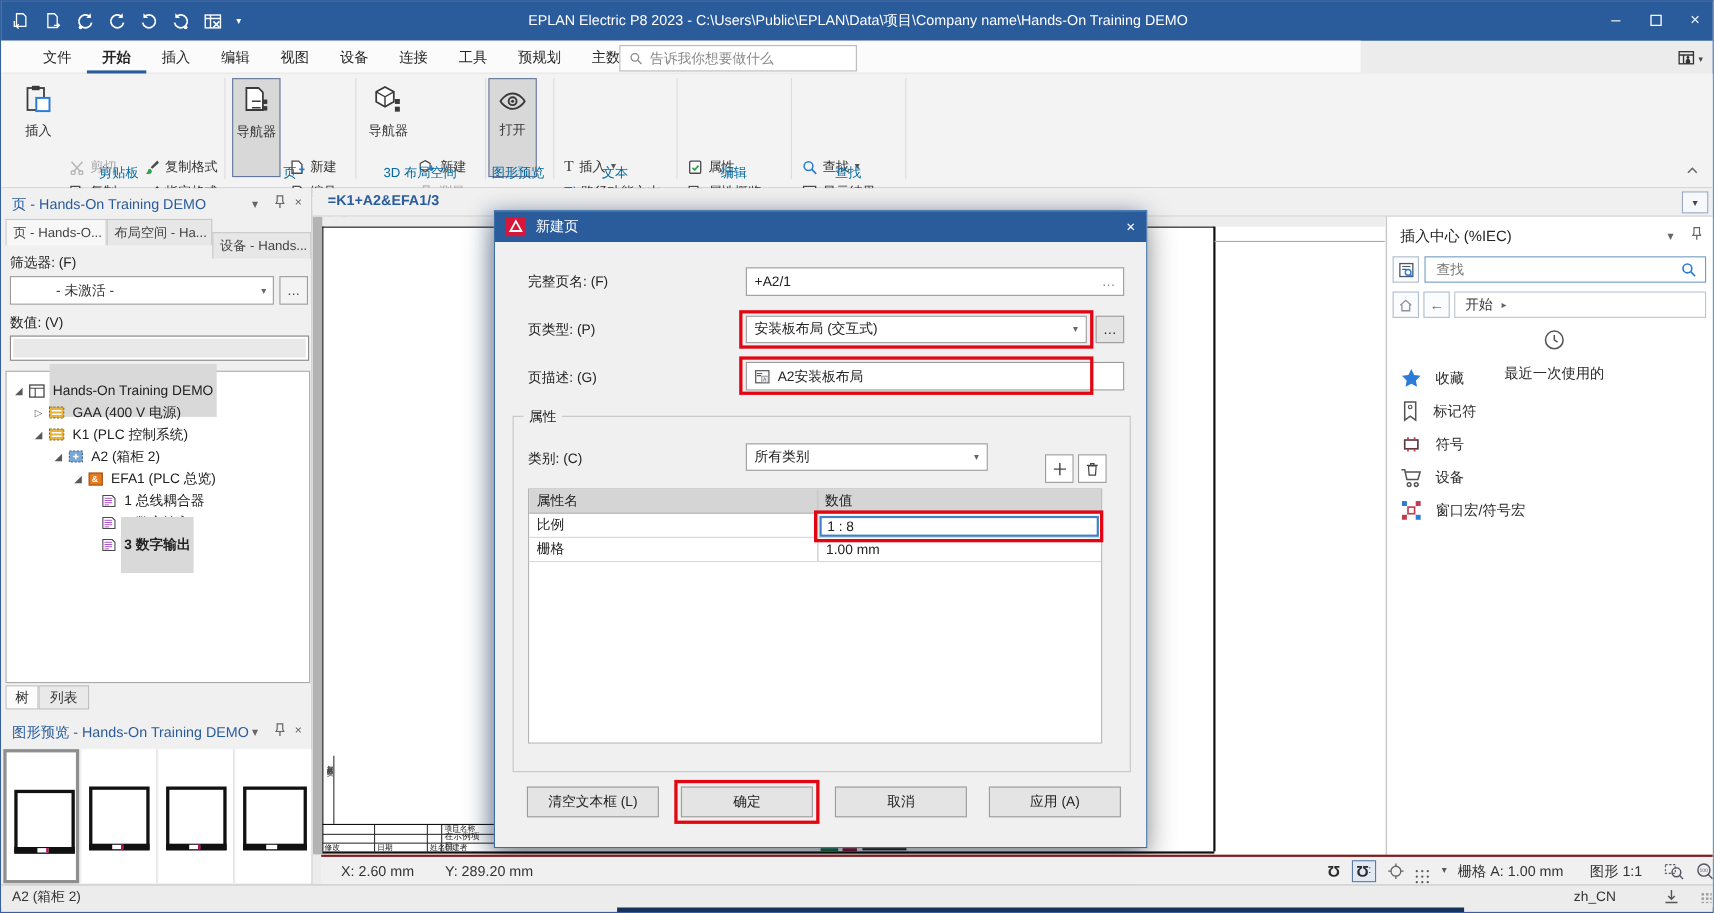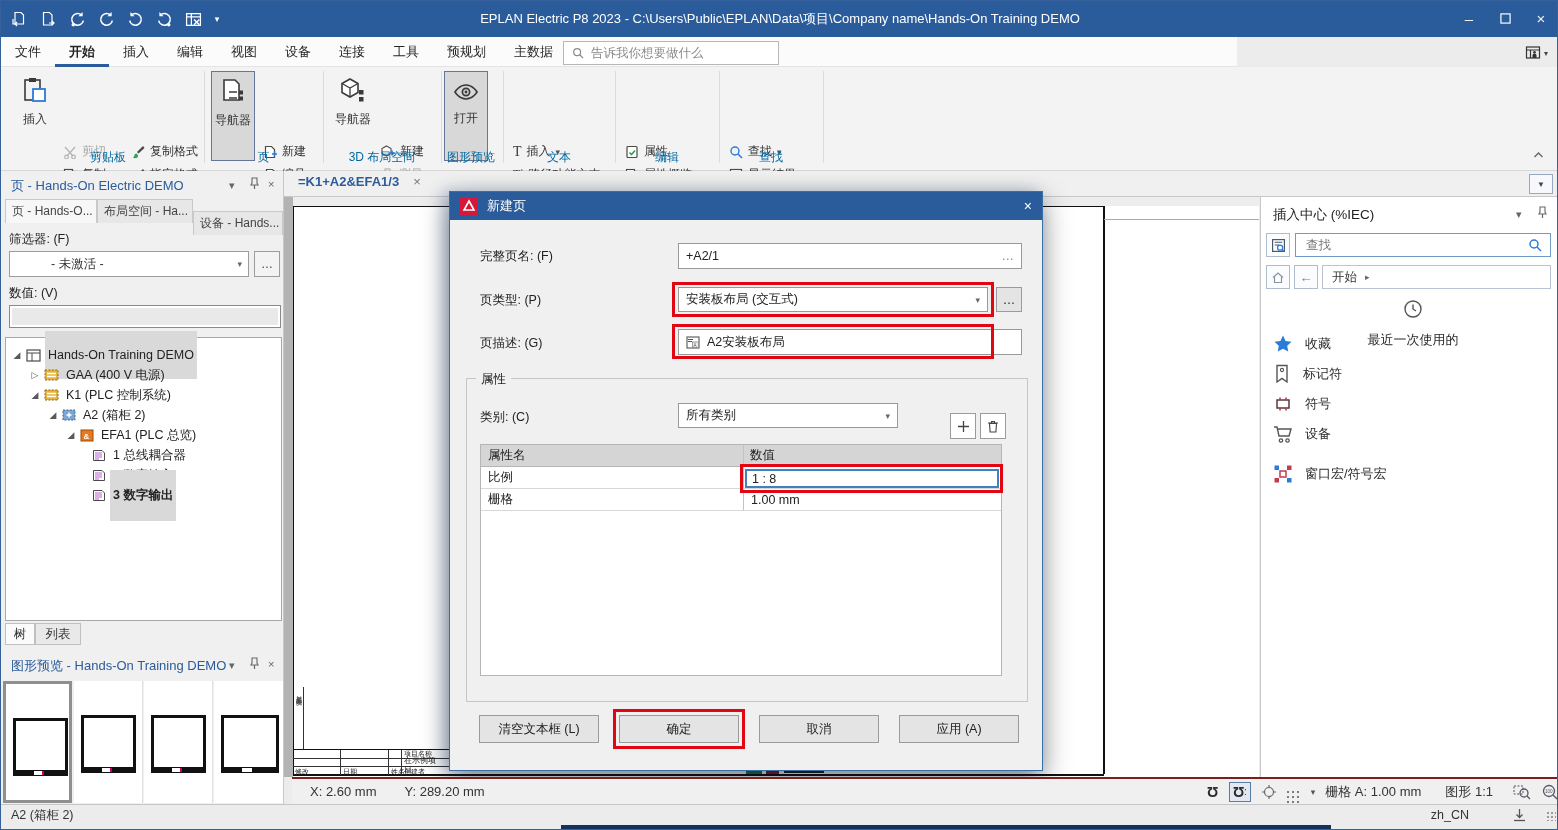--- a/index.html
+++ b/index.html
@@ -11,21 +11,21 @@
 
   
   .titlebar{left:0;top:0;width:1558px;height:36px;background:#2a5b9b;color:#fff;}
   .qat{left:8px;top:7px;display:flex;gap:9px;align-items:center;}
   .qat .qi{width:20px;height:22px;display:flex;align-items:center;justify-content:center;}
   .apptitle{left:0;top:0;width:1558px;height:36px;display:flex;align-items:center;justify-content:center;
             font-size:13px;pointer-events:none;}
   .winbtn{top:0;width:36px;height:34px;display:flex;align-items:center;justify-content:center;font-size:15px;color:#f2f2f2;}
 
   
-  .tabrow{left:0;top:36px;width:1236px;height:30px;background:#fbfbfb;border-bottom:1px solid #e4e4e4;display:flex;align-items:center;}
+  .tabrow{left:0;top:36px;width:1236px;height:30px;background:#fbfbfb;border-bottom:1px solid #e4e4e4;display:flex;align-items:center;padding-left:24px;}
   .rtab{padding:0 14px;height:30px;display:flex;align-items:center;font-size:13px;color:#262626;}
   .rtab.active{font-weight:bold;border-bottom:3px solid #2a5b9b;padding-top:3px;}
   .ribsearch{left:562px;top:40px;width:216px;height:24px;background:#fff;border:1px solid #b7b7b7;
              display:flex;align-items:center;gap:7px;padding:0 8px;color:#8a8a8a;font-size:12.5px;}
   .wsicon{left:1524px;top:40px;width:30px;height:24px;display:flex;align-items:center;gap:2px;color:#444;}
 
   
   .ribbon{left:0;top:66px;width:1558px;height:104px;background:#f3f3f3;border-bottom:1px solid #d7d7d7;}
   .gsep{top:4px;width:1px;height:92px;background:#dcdcdc;}
   .glabel{top:82px;height:16px;font-size:12px;color:#0369a1;text-align:center;}
@@ -55,21 +55,21 @@
   .tbold{font-weight:bold;}
   .vtab{position:absolute;height:22px;display:flex;align-items:center;justify-content:center;font-size:12.5px;border:1px solid #c0c0c0;background:#e9e9e9;color:#333;}
   .vtab.active{background:#fbfbfb;}
   .thumbcell{position:absolute;top:510px;width:69px;height:122px;background:#fff;}
   .thumbpage{position:absolute;left:7px;top:34px;width:55px;height:58px;background:#fff;border:3px solid #111;}
   .thumbbar{position:absolute;left:-3px;right:-3px;bottom:-3px;height:6px;background:#111;}
   .thumbmark{position:absolute;bottom:-2px;left:18px;width:10px;height:4px;background:#fff;border-right:2px solid #c06;}
 
   
   .tabstrip{left:283px;top:170px;width:1275px;height:26px;background:#f0f0f0;border-bottom:1px solid #c8c8c8;}
-  .edittab{position:absolute;left:14px;top:3px;height:23px;display:flex;gap:14px;color:#2a5b9b;font-weight:bold;font-size:13px;}
+  .edittab{position:absolute;left:14px;top:3px;height:23px;display:flex;align-items:center;gap:14px;color:#2a5b9b;font-weight:bold;font-size:13px;flex-direction:column;}
   .edittab .closex{color:#777;font-weight:normal;}
   .stripdd{position:absolute;right:6px;top:3px;width:24px;height:20px;border:1px solid #9aa9c2;background:#f6f8fb;display:flex;align-items:center;justify-content:center;font-size:8px;color:#445;}
   .canvas{left:283px;top:196px;width:975px;height:580px;background:#fff;overflow:hidden;}
   .ctop{position:absolute;left:0;top:0;width:975px;height:9px;background:#ededed;}
   .cleft{position:absolute;left:0;top:0;width:9px;height:580px;background:#b3b3b3;}
   .tinytxt{position:absolute;font-size:7px;color:#222;line-height:8px;white-space:nowrap;}
 
   
   .rdock{left:1259px;top:196px;width:299px;height:584px;background:#fff;border-left:1px solid #c8c8c8;}
   .ritem{position:absolute;left:12px;width:280px;height:30px;display:flex;align-items:center;gap:12px;font-size:13px;color:#2b2b2b;}
@@ -442,21 +442,21 @@
     <div class="abs gsep" style="left:822px;"></div>
 
     <div class="abs collapse">
         <svg width="11" height="8" viewBox="0 0 11 8">
           <path d="M1.5 6L5.5 2l4 4" fill="none" stroke="#666" stroke-width="1.4"></path>
         </svg>
       </div>
   </div>
 
   <div class="abs ldock">
-    <div class="abs dockhead" style="left:10px;top:6px;">页 - Hands-On Electric DEMO</div>
+    <div class="abs dockhead" style="left:10px;top:6px;">页 - Hands-On Training DEMO</div>
     <div class="abs dockico" style="left:228px;top:8px;">▾</div>
     <div class="abs dockico" style="left:249px;top:6px;">
         <svg width="9" height="13" viewBox="0 0 9 13">
           <path d="M2 1h5v5l1 2H1l1-2z" fill="none" stroke="#666" stroke-width="1.1"></path>
           <path d="M4.5 8v4" stroke="#666" stroke-width="1.2"></path>
         </svg>
       </div>
     <div class="abs dockico" style="left:267px;top:7px;">×</div>
 
     <div class="abs dtab active" style="left:4px;top:28px;width:92px;">页 - Hands-O...</div>
@@ -712,21 +712,21 @@
     <div class="ritem" style="top:222px;">
       <span>
           <svg width="20" height="19" viewBox="0 0 20 19">
             <path d="M1 2h3l2 9h10l2-7H5" fill="none" stroke="#555" stroke-width="1.4"></path>
             <circle cx="8" cy="15.5" r="1.7" fill="none" stroke="#555" stroke-width="1.3"></circle>
             <circle cx="14.5" cy="15.5" r="1.7" fill="none" stroke="#555" stroke-width="1.3"></circle>
           </svg>
         </span>
       <span>设备</span>
     </div>
-    <div class="ritem" style="top:262px;">
+    <div class="ritem" style="top:252px;">
       <span>
           <svg width="20" height="20" viewBox="0 0 20 20">
             <rect x="7" y="7" width="6" height="6" fill="#fff" stroke="#c23b4e" stroke-width="1.5"></rect>
             <rect x="1.5" y="1.5" width="4.5" height="4.5" fill="#2a7cd8"></rect>
             <rect x="14" y="1.5" width="4.5" height="4.5" fill="#c23b4e"></rect>
             <rect x="1.5" y="14" width="4.5" height="4.5" fill="#c23b4e"></rect>
             <rect x="14" y="14" width="4.5" height="4.5" fill="#2a7cd8"></rect>
           </svg>
         </span>
       <span>窗口宏/符号宏</span>

